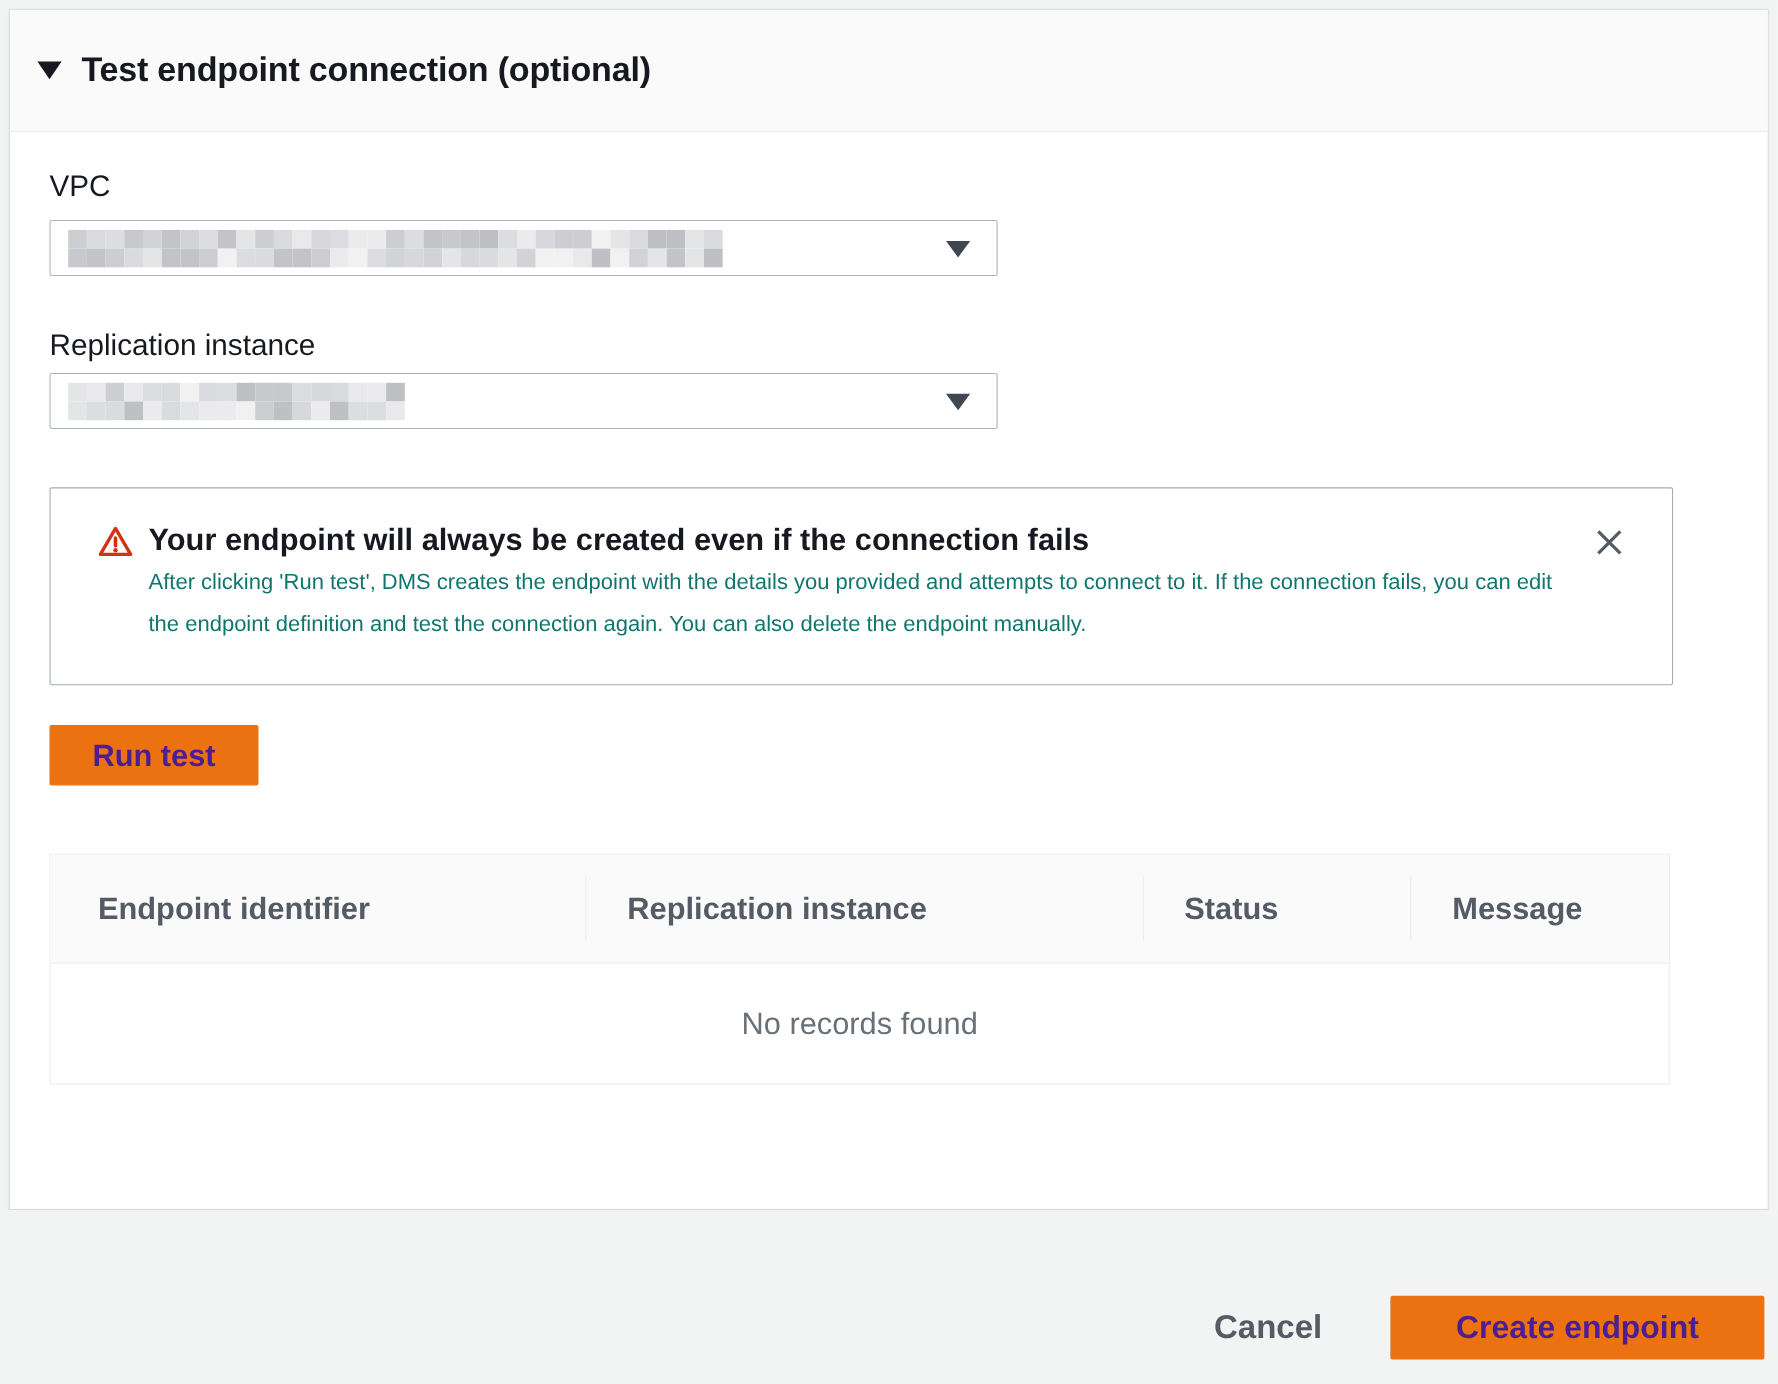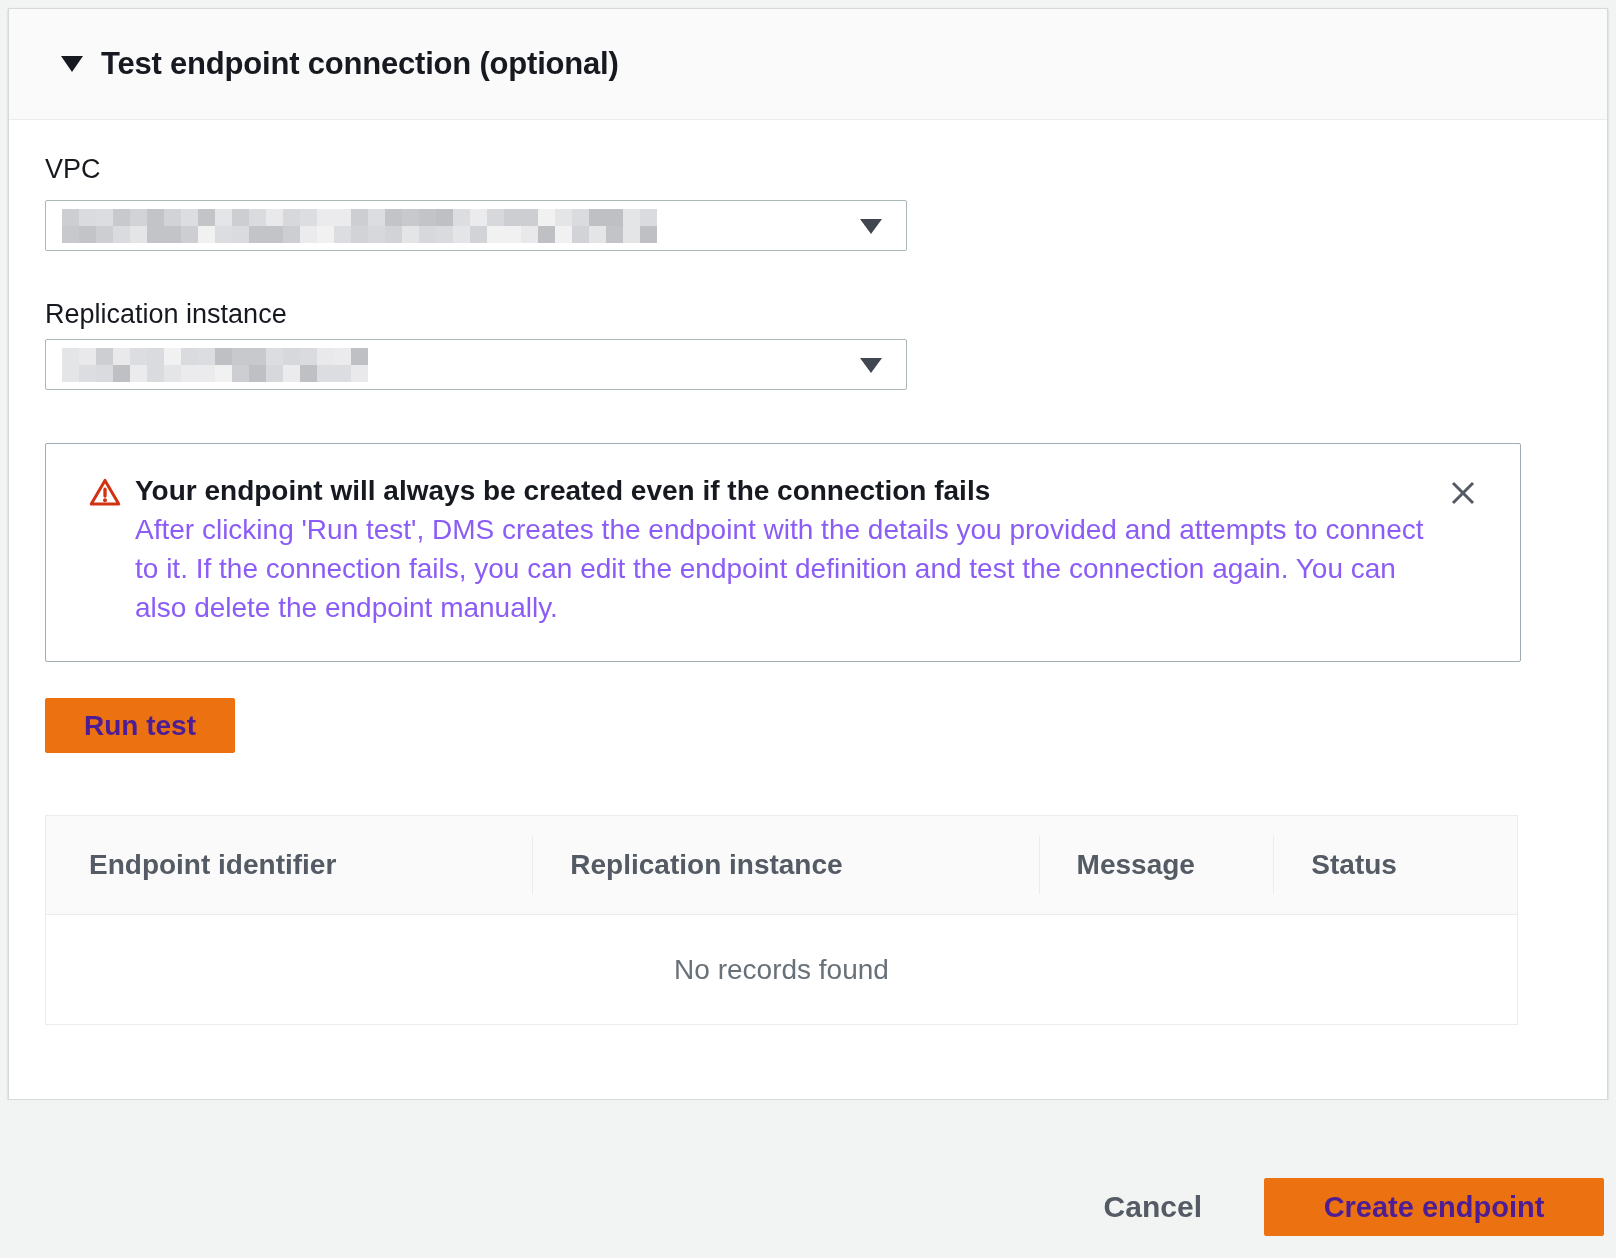--- a/index.html
+++ b/index.html
@@ -18,21 +18,21 @@
     width:1600px; height:1092px;
     background:#ffffff;
     border:1px solid #d5dbdb;
     box-shadow:0 1px 2px 0 rgba(0,0,0,0.20);
   }
   .panel-header {
     height:111px;
     background:#fafafa;
     border-bottom:1px solid #eaeded;
     display:flex; align-items:center;
-    padding-left:52px;
+    padding-left:25px;
     cursor:pointer;
   }
   .caret-down {
     width:0; height:0;
     border-left:11px solid transparent;
     border-right:11px solid transparent;
     border-top:16px solid #16191f;
     margin-right:18px;
   }
   .panel-title { font-size:31px; font-weight:700; color:#16191f; letter-spacing:-0.2px; }
@@ -75,21 +75,21 @@
     width:1476px;
     border:1px solid #a2adb3;
     border-radius:2px;
     background:#fff;
     padding:27px 40px 34px 42px;
     display:flex; align-items:flex-start;
   }
   .alert-icon { width:34px; height:33px; margin-top:5px; flex:none; }
   .alert-text { margin-left:13px; max-width:1300px; }
   .alert-title { font-size:28px; font-weight:700; line-height:39px; color:#16191f; }
-  .alert-body { font-size:28px; line-height:39px; color:#8b5cf6; }
+  .alert-body { font-size:20px; line-height:39px; color:#0f766e; }
   .alert-close {
     margin-left:auto; flex:none;
     width:34px; height:34px; margin-top:5px;
     background:none; border:none; cursor:pointer; padding:0;
   }
 
   
   .btn-primary {
     display:inline-flex; align-items:center; justify-content:center;
     background:#ec7211; color:#4c1d95;
@@ -301,22 +301,22 @@
         </svg>
       </button>
     </div>
 
     <button class="btn-primary run-test">Run test</button>
 
     <div class="results-table">
       <div class="thead">
         <div class="th c1">Endpoint identifier</div>
         <div class="th c2">Replication instance</div>
+        <div class="th c3">Status</div>
         <div class="th c4">Message</div>
-        <div class="th c3">Status</div>
       </div>
       <div class="empty-row">No records found</div>
     </div>
 
   </div>
 </div>
 
 <div class="footer">
   <button class="btn-link">Cancel</button>
   <button class="btn-primary create-endpoint">Create endpoint</button>

